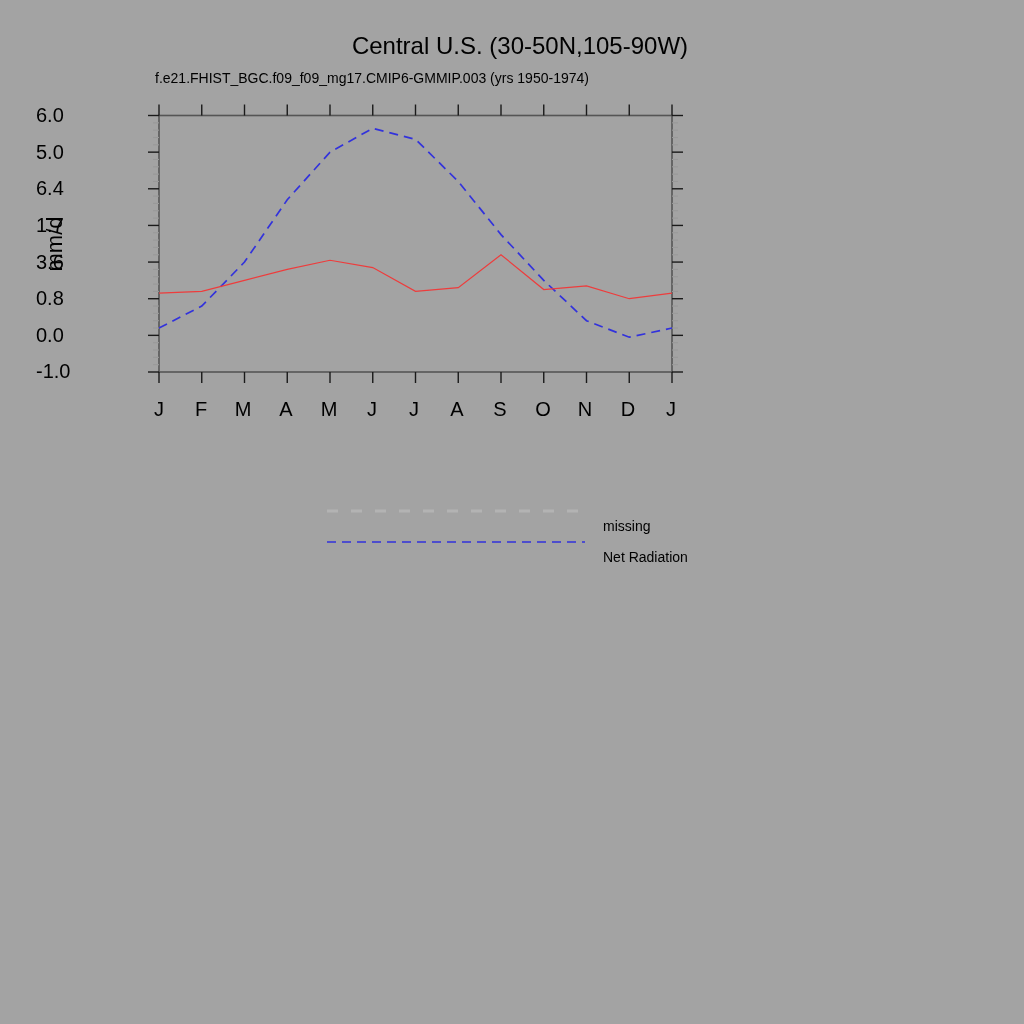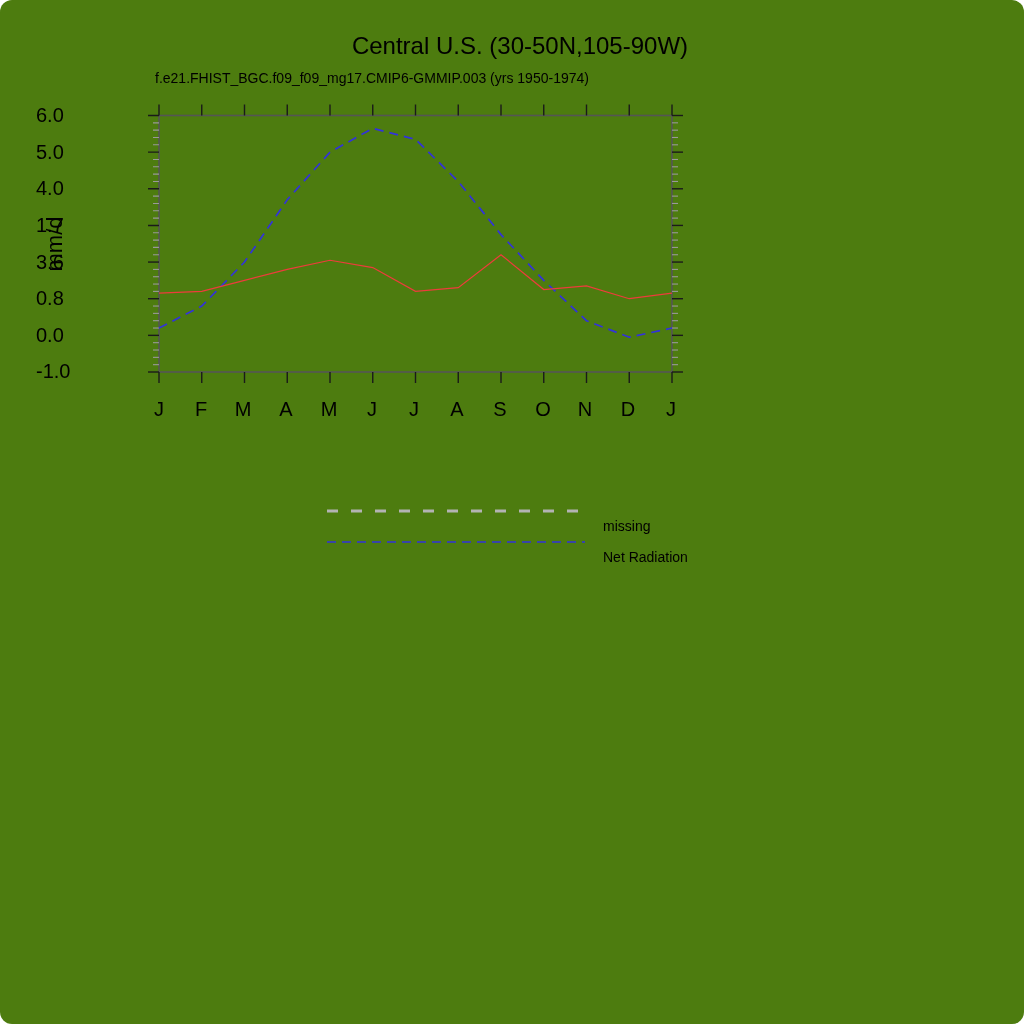--- a/index.html
+++ b/index.html
@@ -10,23 +10,22 @@
   body {
     width: 1024px;
     height: 1024px;
     font-family: "Liberation Sans", sans-serif;
     color: #000000;
   }
   .page {
     position: relative;
     width: 1024px;
     height: 1024px;
-    background: #4d7c0f;
+    background: #a3a3a3;
     overflow: hidden;
-    border-radius: 12px;
   }
   .chart-title {
     position: absolute;
     left: 0px;
     top: 32px;
     width: 1040px;
     text-align: center;
     font-size: 24px;
     letter-spacing: 0px;
     white-space: nowrap;
@@ -205,21 +204,21 @@
       <line x1="159" y1="130.15714285714284" x2="153" y2="130.15714285714284" stroke="#999999" stroke-width="1.1"></line>
       <line x1="672" y1="130.15714285714284" x2="678" y2="130.15714285714284" stroke="#999999" stroke-width="1.1"></line>
       <line x1="159" y1="122.8285714285714" x2="153" y2="122.8285714285714" stroke="#999999" stroke-width="1.1"></line>
       <line x1="672" y1="122.8285714285714" x2="678" y2="122.8285714285714" stroke="#999999" stroke-width="1.1"></line>
       <polyline points="159,328.0285714285714 201.75,306.04285714285714 244.5,262.07142857142856 287.25,199.77857142857144 330,152.14285714285714 372.75,128.325 415.5,139.31785714285715 458.25,181.45714285714286 501,234.58928571428572 543.75,280.3928571428571 586.5,320.7 629.25,337.1892857142857 672,328.0285714285714" fill="none" stroke="#3232dc" stroke-width="1.7" stroke-dasharray="9,6"></polyline>
       <polyline points="159,293.21785714285716 201.75,291.38571428571424 244.5,280.3928571428571 287.25,269.4 330,260.23928571428576 372.75,267.5678571428572 415.5,291.38571428571424 458.25,287.7214285714286 501,254.74285714285713 543.75,289.55357142857144 586.5,285.88928571428573 629.25,298.7142857142857 672,293.21785714285716" fill="none" stroke="#ee3c3c" stroke-width="1.2"></polyline>
     </svg>
 
   <span class="ytick" style="top:104px">6.0</span>
   <span class="ytick" style="top:141px">5.0</span>
-  <span class="ytick" style="top:177px">4.0</span>
+  <span class="ytick" style="top:177px">6.4</span>
   <span class="ytick" style="top:214px">1.7</span>
   <span class="ytick" style="top:251px">3.6</span>
   <span class="ytick" style="top:287px">0.8</span>
   <span class="ytick" style="top:324px">0.0</span>
   <span class="ytick" style="top:360px">-1.0</span>
 
   <span class="xtick" style="left:144px">J</span>
   <span class="xtick" style="left:186px">F</span>
   <span class="xtick" style="left:228px">M</span>
   <span class="xtick" style="left:271px">A</span>

